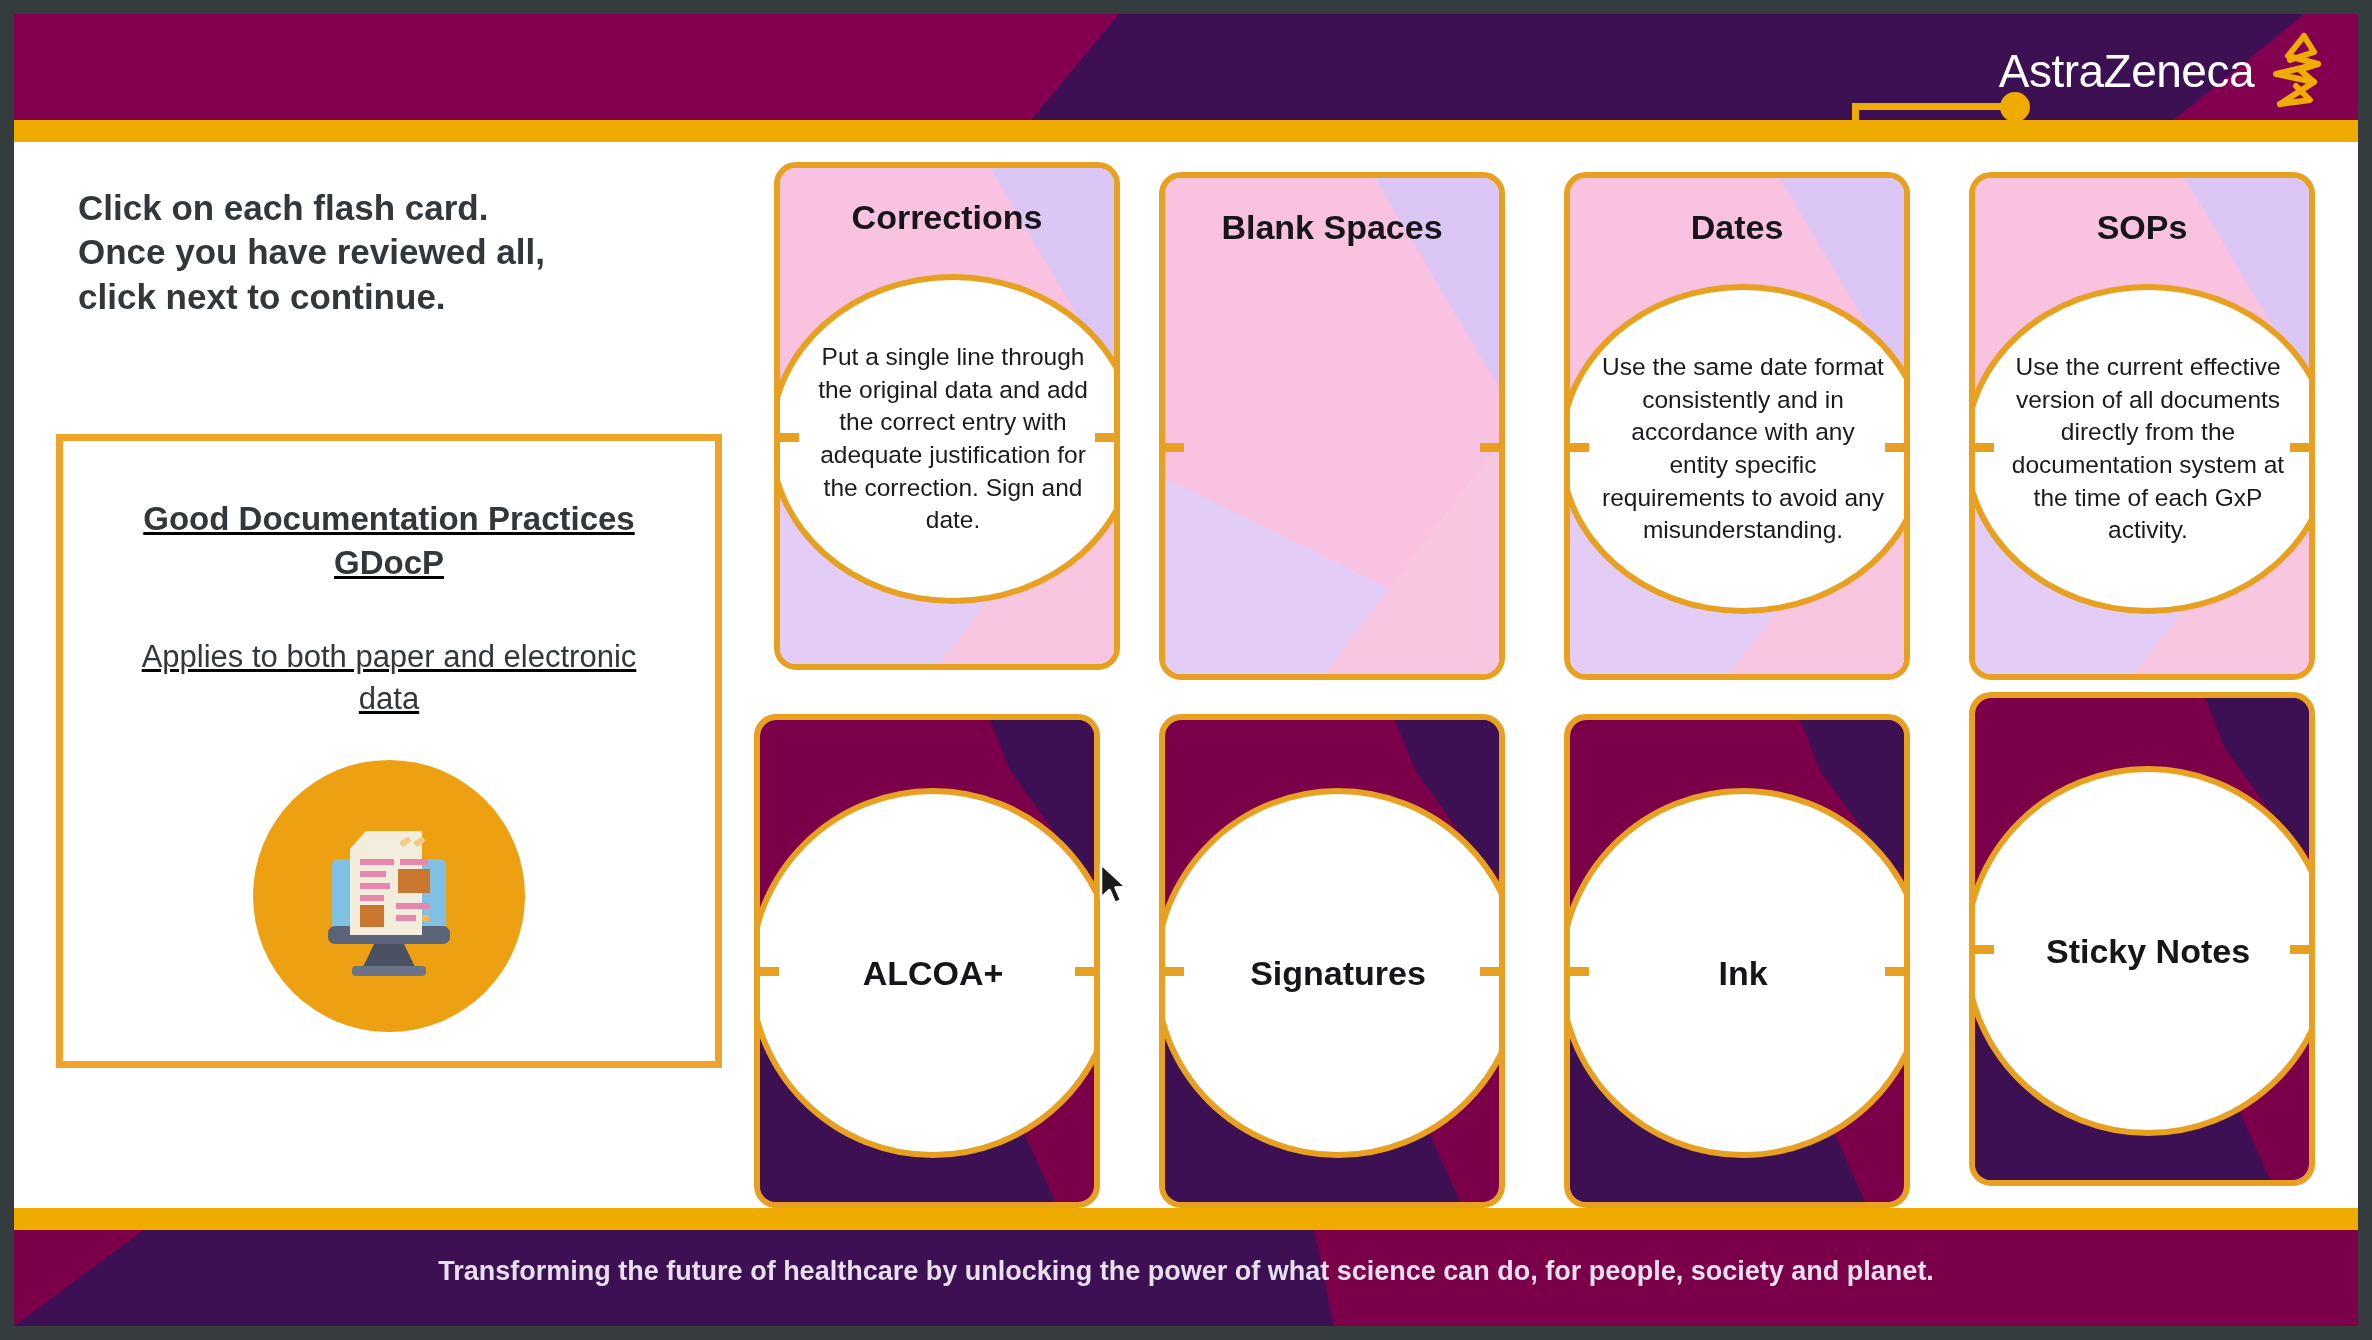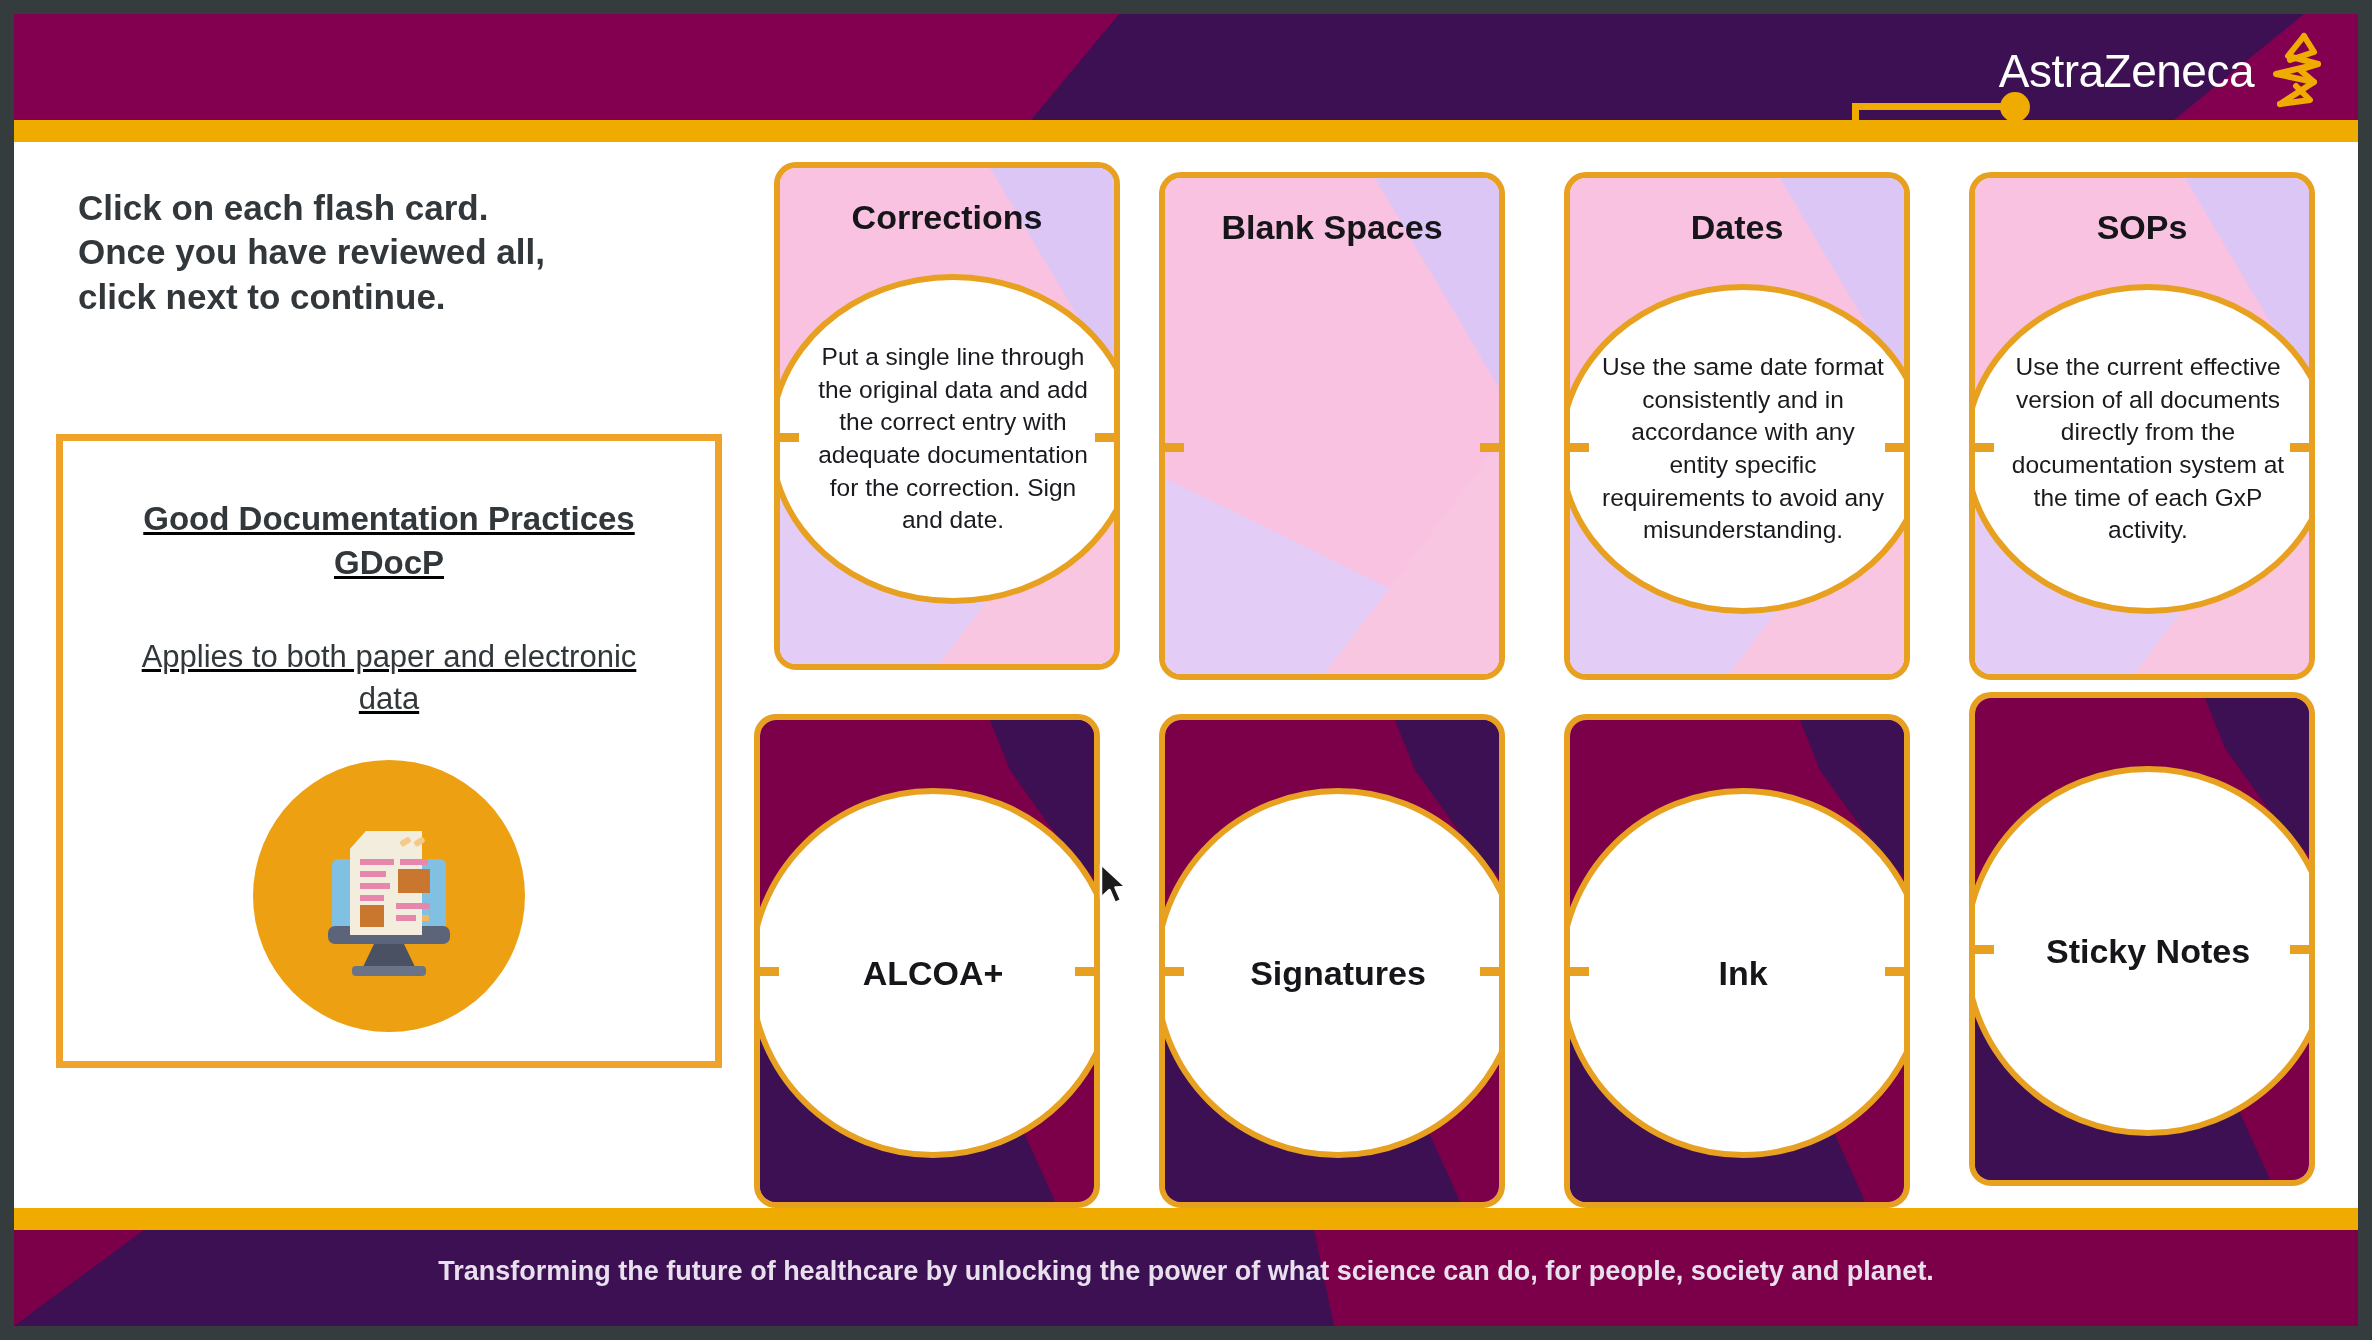--- a/index.html
+++ b/index.html
@@ -349,21 +349,21 @@
     </div>
   </div>
 
   <div class="card card-front" style="left:740px; top:148px;margin-left:20px;">
     <div class="card-bg bg-front-base"></div>
     <div class="card-bg bg-front-wave-lav"></div>
     <div class="card-bg bg-front-lower"></div>
     <div class="card-bg bg-front-pinkwedge"></div>
     <div class="card-title">Corrections</div>
     <div class="card-circle">
-      <div class="card-body">Put a single line through the original data and add the correct entry with adequate documentation for the correction. Sign and date.</div>
+      <div class="card-body">Put a single line through the original data and add the correct entry with adequate justification for the correction. Sign and date.</div>
     </div>
     <div class="tab left"></div>
     <div class="tab right"></div>
   </div>
 
   <div class="card card-front" style="left:1145px; top:158px;text-decoration:underline;">
     <div class="card-bg bg-front-base"></div>
     <div class="card-bg bg-front-wave-lav"></div>
     <div class="card-bg bg-front-lower"></div>
     <div class="card-bg bg-front-pinkwedge"></div>

